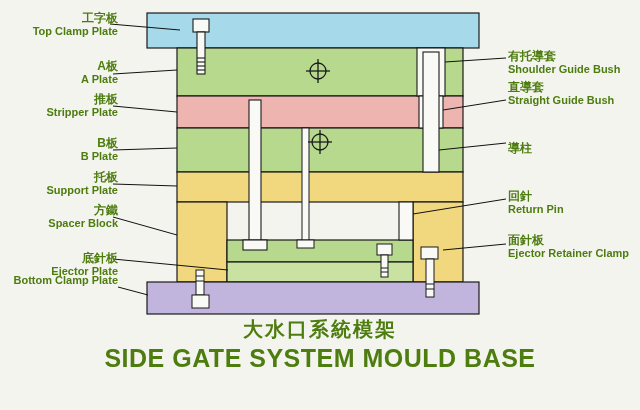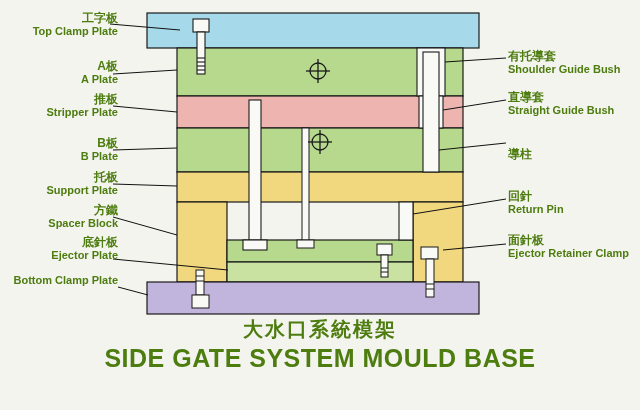--- a/index.html
+++ b/index.html
@@ -137,37 +137,37 @@
     <span class="en">Stripper Plate</span>
   </div>
   <div class="lbl lbl-left" style="top:171px">
     <span class="cn">托板</span>
     <span class="en">Support Plate</span>
   </div>
   <div class="lbl lbl-left" style="top:204px">
     <span class="cn">方鐵</span>
     <span class="en">Spacer Block</span>
   </div>
-  <div class="lbl lbl-left" style="top:236px">
+  <div class="lbl lbl-left" style="top:252px">
     <span class="cn">底針板</span>
     <span class="en">Ejector Plate</span>
   </div>
   <div class="lbl lbl-left" style="top:274px">
     <span class="en">Bottom Clamp Plate</span>
   </div>
 
   <div class="lbl lbl-right" style="top:50px">
     <span class="cn">有托導套</span>
     <span class="en">Shoulder Guide Bush</span>
   </div>
-  <div class="lbl lbl-right" style="top:91px">
+  <div class="lbl lbl-right" style="top:81px">
     <span class="cn">直導套</span>
     <span class="en">Straight Guide Bush</span>
   </div>
-  <div class="lbl lbl-right" style="top:148px">
+  <div class="lbl lbl-right" style="top:142px">
     <span class="cn">導柱</span>
   </div>
   <div class="lbl lbl-right" style="top:190px">
     <span class="cn">回針</span>
     <span class="en">Return Pin</span>
   </div>
   <div class="lbl lbl-right" style="top:234px">
     <span class="cn">面針板</span>
     <span class="en">Ejector Retainer Clamp</span>
   </div>

